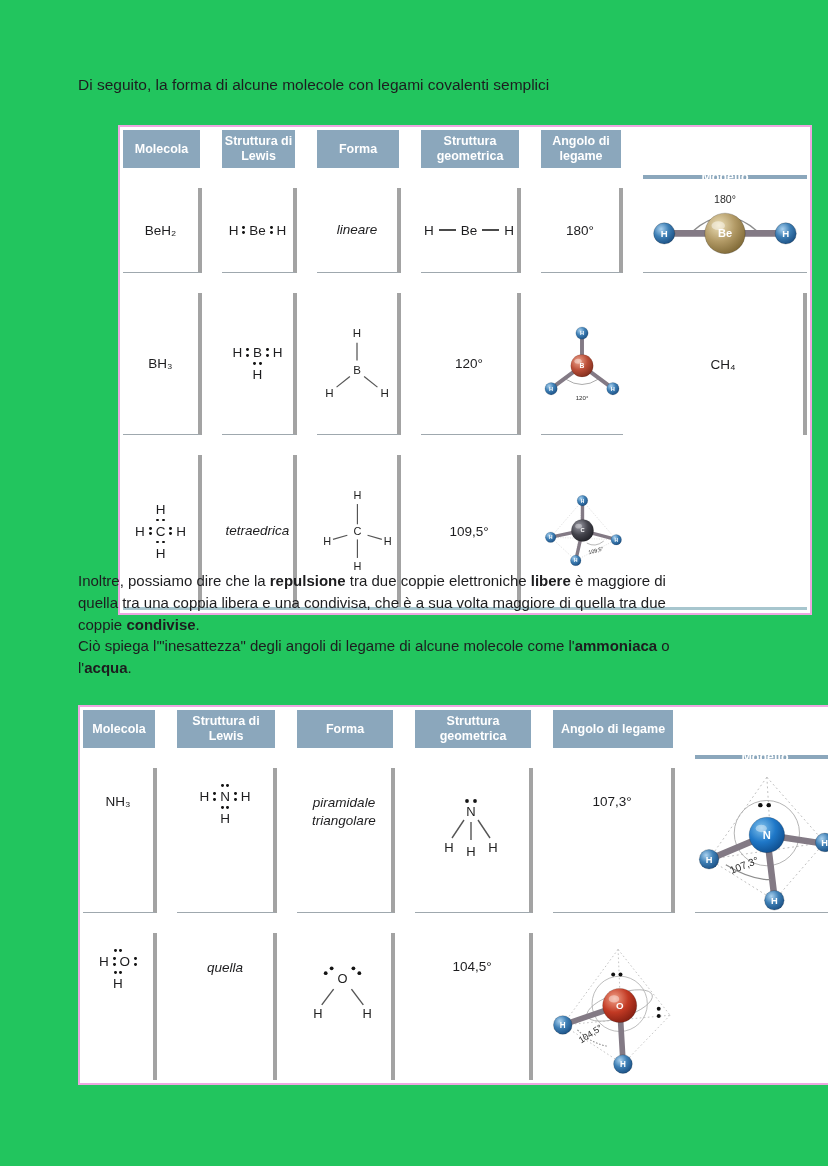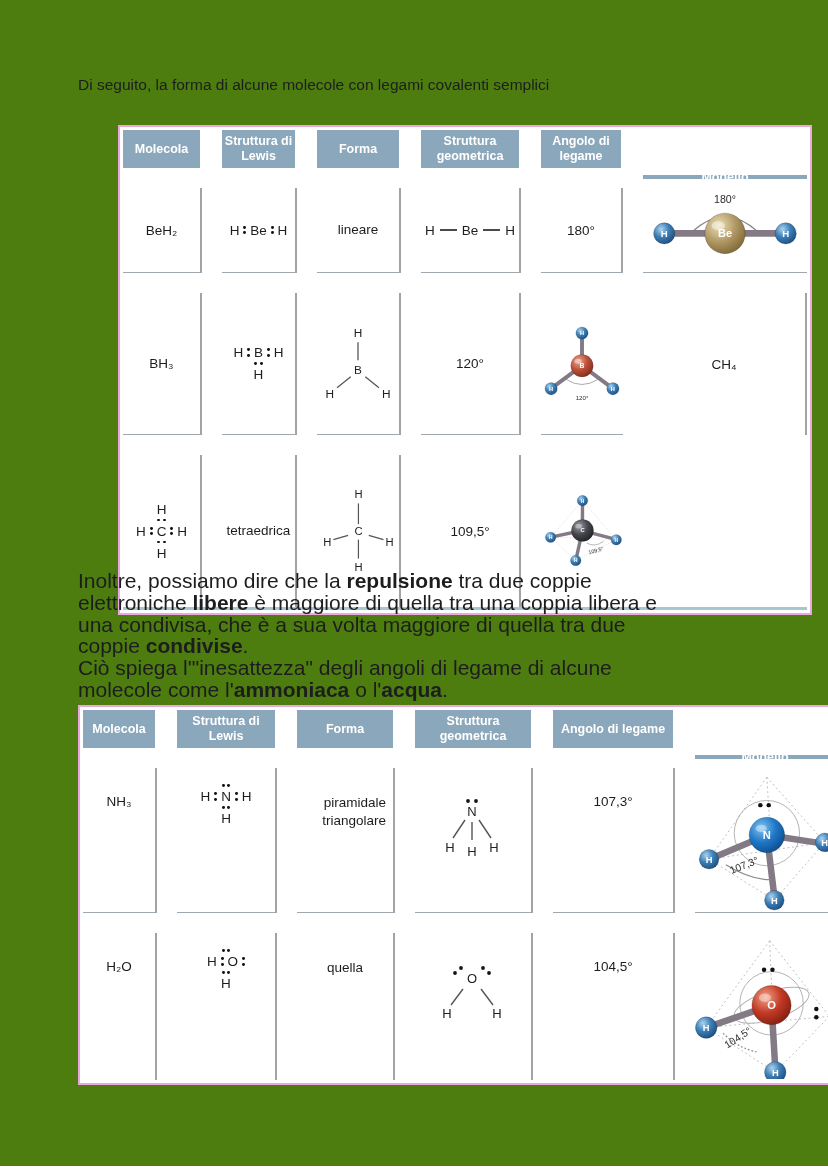--- a/index.html
+++ b/index.html
@@ -1,42 +1,42 @@
 <!DOCTYPE html>
 <html><head>
 <meta charset="utf-8">
 <style>
   html,body{margin:0;padding:0;background:#fff;}
-  .page{position:relative;width:828px;height:1166px;background:#4d7c0f;overflow:hidden;
+  .page{position:relative;width:828px;height:1166px;background:#22c55e;overflow:hidden;
         font-family:"Liberation Sans","DejaVu Sans",sans-serif;color:#1d1d1f;}
   .intro{position:absolute;left:78px;top:76px;font-size:15.5px;margin:0;}
-  .para{position:absolute;left:78px;top:570px;width:612px;font-size:21px;line-height:21.8px;}
+  .para{position:absolute;left:78px;top:570px;width:612px;font-size:15px;line-height:21.8px;}
   .para p{margin:0;}
 
   
   .tbl{position:absolute;background:#fff;border:2px solid #eda7e0;padding:3px;}
   .t1{left:118px;top:125px;}
   .t2{left:78px;top:705px;}
   .grid{display:grid;gap:20px;}
   .g1{grid-template-columns:79px 75px 84px 100px 82px 164px;grid-template-rows:38px 85px 142px 152px;}
   .g2{grid-template-columns:74px 100px 98px 118px 122px 140px;grid-template-rows:38px 145px 147px;}
   .th{background:#8ba7bc;color:#fff;font-weight:bold;font-size:12.5px;line-height:1.2;
       display:flex;align-items:center;justify-content:center;text-align:center;
       border-right:2px solid #fff;padding:2px;}
   .th.last{border-right:none;margin-top:45px;}
   .td{display:flex;align-items:center;justify-content:center;text-align:center;
-      font-size:13.5px;border-right:2px solid #a3a3a3;border-bottom:1px solid #9fa8ae;
+      font-size:13.5px;border-right:4px solid #a3a3a3;border-bottom:1px solid #9fa8ae;
       background:#fff;position:relative;}
   .td.c6{border-right:none;}
   .td.rlast{border-bottom:none;}
   .t1 .grid{border-bottom:3px solid #a7c6ce;}
   .t2 .td{align-items:flex-start;padding-top:26px;}
   .t2 .td.lew{padding-top:14px;}
   .t2 .td.c6{padding-top:2px;align-items:center;}
-  .forma-txt{display:inline-block;text-align:right;line-height:1.35;}
+  .forma-txt{display:inline-block;text-align:center;line-height:1.35;font-style:italic;}
 
   
   .lewis{display:inline-block;}
   .lw-row{display:flex;align-items:center;justify-content:center;gap:4px;min-height:15px;line-height:15px;font-size:13.5px;}
   .lw-row.dots{min-height:7px;line-height:7px;}
   .vpair{display:inline-flex;flex-direction:column;gap:2.5px;}
   .hpair{display:inline-flex;flex-direction:row;gap:2.5px;}
   .dot{width:2.8px;height:2.8px;border-radius:50%;background:#141414;display:block;}
 
   
@@ -394,23 +394,20 @@
           <circle cx="84" cy="138" r="10.5" fill="url(#gH)" stroke="rgba(0,0,0,.2)"></circle>
           <path class="arc" d="M 32 100 Q 58 116 80 116"></path>
           <text x="76" y="72" class="alab" font-size="12">N</text>
           <text x="14" y="98" class="alab" font-size="10">H</text>
           <text x="138" y="80" class="alab" font-size="10">H</text>
           <text x="84" y="142" class="alab" font-size="10">H</text>
           <text x="53" y="104" text-anchor="middle" class="mangle" font-size="12" transform="rotate(-22 53 104)">107,3°</text>
         </svg>
       </div>
 
-      <div class="td rlast">
-          <span>H₂O</span>
-        </div>
       <div class="td lew rlast">
         <div class="lewis">
           <div class="lw-row dots">
               <span class="hpair">
                 <i class="dot"></i>
                 <i class="dot"></i>
               </span>
             </div>
           <div class="lw-row">
             <span>H</span>

